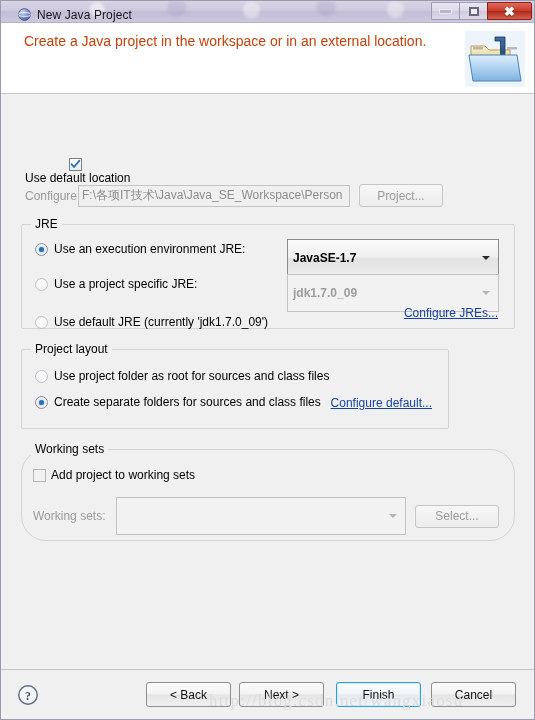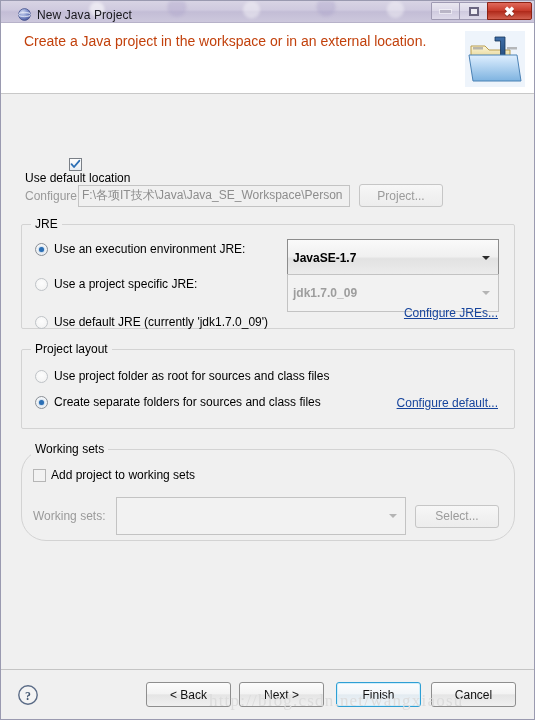--- a/index.html
+++ b/index.html
@@ -345,21 +345,21 @@
         <span class="arrow"></span>
       </div>
 
       <div class="row" style="position:absolute; left:13px; top:64px;margin-top:26px;">
         <span class="rb off"></span>
         <span class="lbl">Use default JRE (currently 'jdk1.7.0_09')</span>
       </div>
       <span class="link" style="position:absolute; right:16px; top:81px;">Configure JREs...</span>
     </div>
 
-    <div class="group" style="left:20px; top:255px; width:494px; height:80px;">
+    <div class="group" style="left:20px; top:255px; width:428px; height:80px;">
       <span class="gtitle">Project layout</span>
 
       <div class="row" style="position:absolute; left:13px; top:19px;">
         <span class="rb off"></span>
         <span class="lbl">Use project folder as root for sources and class files</span>
       </div>
 
       <div class="row" style="position:absolute; left:13px; top:45px;">
         <span class="rb">
           <span class="dot"></span>

